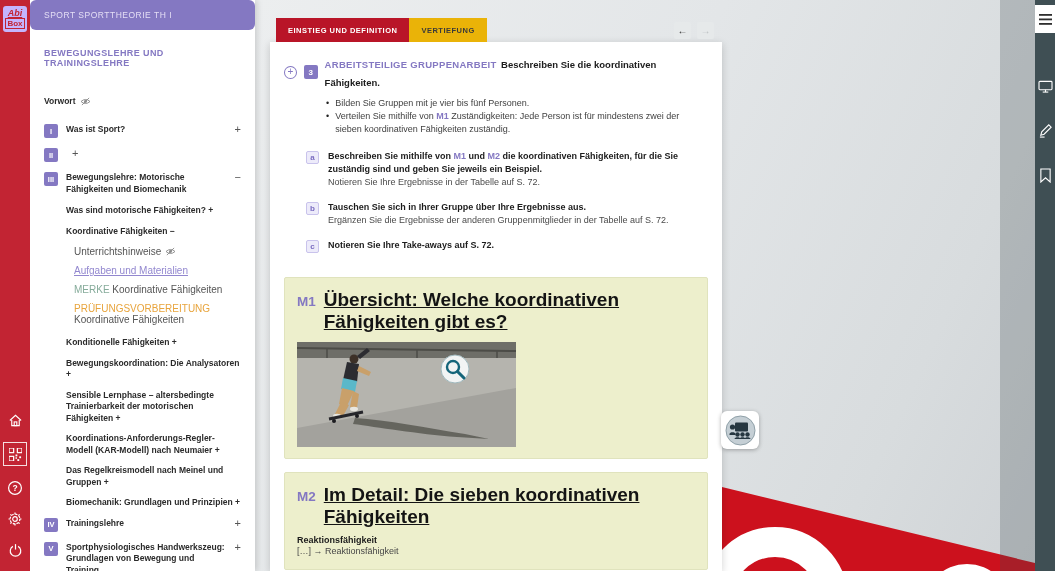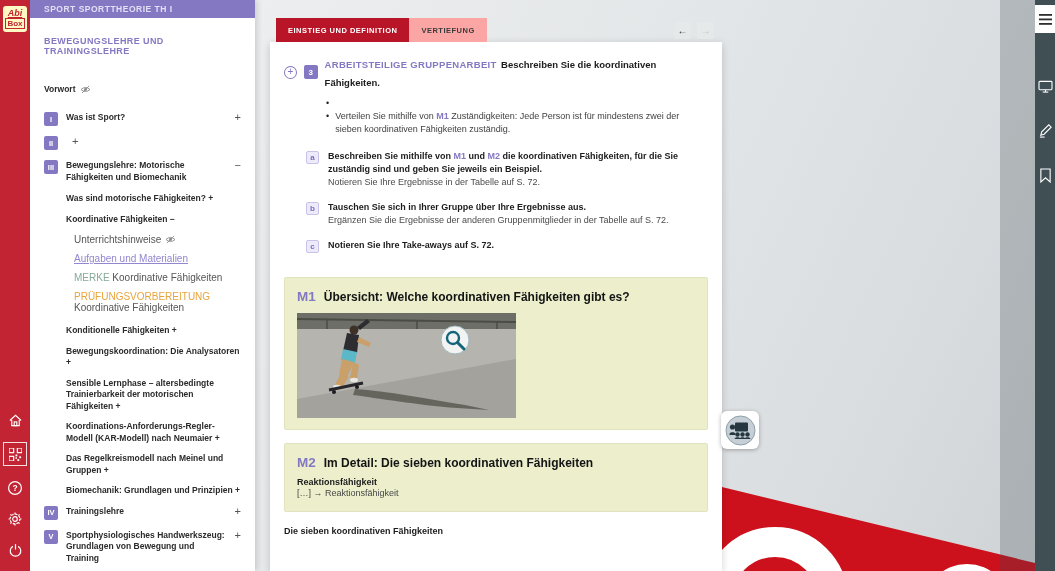--- a/index.html
+++ b/index.html
@@ -3,34 +3,34 @@
 <meta charset="utf-8">
 <style>
   * { margin:0; padding:0; box-sizing:border-box; }
   html,body { width:1055px; height:571px; overflow:hidden; }
   body { font-family:"Liberation Sans", sans-serif; background:#dfe2e4; position:relative; }
   .app { position:absolute; inset:0; }
 
   
   .rail { position:absolute; left:0; top:0; width:30px; height:571px; background:#c22433; z-index:5;
           display:flex; flex-direction:column; align-items:center; }
-  .logo { margin-top:6px; width:24px; height:26px; background:#fef9c3; border-radius:3px;
+  .logo { margin-top:6px; width:24px; height:26px; background:#c4b5fd; border-radius:3px;
           display:flex; flex-direction:column; align-items:center; justify-content:center; }
   .logo .l1 { color:#c22433; font-size:9px; font-style:italic; font-weight:bold; line-height:9px; text-decoration:underline; }
   .logo .l2 { color:#c22433; font-size:8px; font-weight:bold; line-height:9px; border:1px solid #c22433; padding:0 1px; }
   .rail-spacer { flex:1; }
   .rail-icons { display:flex; flex-direction:column; align-items:center; gap:13px; padding-bottom:12px; }
   .rail-ic { width:18px; height:18px; display:flex; align-items:center; justify-content:center; }
   .rail-ic.boxed { border:1px solid rgba(255,255,255,.85); width:24px; height:24px; }
 
   
   .sidebar { position:absolute; left:30px; top:0; width:225px; height:571px; background:#ffffff; z-index:4;
              box-shadow:2px 0 6px rgba(0,0,0,.15); overflow:hidden; }
-  .side-head { height:18px; background:#8478c2; color:#e4def5; font-size:8.5px; letter-spacing:.5px;
-               display:flex; align-items:center; padding-left:14px; font-weight:bold; }
+  .side-head { height:30px; background:#8478c2; color:#e4def5; font-size:8.5px; letter-spacing:.5px;
+               display:flex; align-items:center; padding-left:14px; font-weight:normal;border-radius:6px; }
   .side-body { padding:18px 14px 0 14px; }
   .book-title { color:#8478c2; font-size:9px; font-weight:bold; letter-spacing:.4px; margin-bottom:28px; }
   .vorwort { font-size:8.5px; font-weight:bold; color:#2b2b2b; margin-bottom:18px; display:flex; align-items:center; gap:5px; }
   .nav-chapter { display:flex; align-items:flex-start; margin-bottom:10px; cursor:pointer; }
   .numeral { flex:0 0 14px; height:14px; background:#8478c2; color:#fff; font-size:7.5px; font-weight:bold;
              display:flex; align-items:center; justify-content:center; border-radius:2px; margin-right:8px; margin-top:0px; }
   .nav-label { font-size:8.5px; font-weight:bold; color:#2b2b2b; line-height:11.5px; flex:1; }
   .toggle { font-size:11px; color:#555; margin-left:6px; line-height:11px; }
   .nav-sub { font-size:8.5px; font-weight:bold; color:#2b2b2b; line-height:11.5px; margin:0 0 9px 22px; cursor:pointer; }
   .nav-sub3 { font-size:10px; font-weight:normal; color:#555; line-height:11px; margin:0 16px 8px 30px; cursor:pointer;
@@ -42,21 +42,21 @@
 
   
   .photo { position:absolute; left:255px; top:0; width:780px; height:571px; z-index:0;
            background:linear-gradient(115deg,#eceeef 0%, #e3e6e8 45%, #d8dcde 80%, #cfd3d6 100%); }
   .photo svg { position:absolute; left:0; top:0; }
 
   
   .tabbar { position:absolute; left:276px; top:18px; width:446px; height:24px; display:flex; align-items:flex-end; z-index:3; }
   .tab { height:24px; display:flex; align-items:center; padding:4px 12px; font-size:7.5px; font-weight:bold; letter-spacing:.5px; cursor:pointer; }
   .tab.active { background:#b91528; color:#fff; }
-  .tab.idle { background:#fca5a5; color:#3a3a3a; }
+  .tab.idle { background:#eab308; color:#3a3a3a; }
   .tab-spacer { flex:1; }
   .nav-arrows { display:flex; gap:6px; margin:0 8px 3px 0; }
   .arrow-btn { width:17px; height:17px; background:#e6e9ea; border-radius:2px; display:flex; align-items:center; justify-content:center;
                font-size:10px; cursor:pointer; }
   .arrow-btn.enabled { color:#2e2e2e; }
   .arrow-btn.disabled { color:#bcc0c2; }
 
   
   .panel { position:absolute; left:270px; top:42px; width:452px; height:529px; background:#fff; z-index:2;
            padding:12px 14px; overflow:hidden; box-shadow:0 2px 8px rgba(0,0,0,.18); }
@@ -74,21 +74,21 @@
   .subtask { display:flex; gap:9px; margin:0 0 12px 22px; }
   .letter-badge { flex:0 0 13px; height:13px; background:#edebfa; border:1px solid #c9c3ec; border-radius:2px;
                   color:#7a6cc0; font-size:8px; font-weight:bold; display:flex; align-items:center; justify-content:center; margin-top:1px; }
   .st-bold { font-size:9px; font-weight:bold; color:#1c1c1c; line-height:12.5px; }
   .st-normal { font-size:9px; color:#4a4a4a; line-height:12.5px; margin-top:1px; }
 
   .mbox { background:#edefcc; border:1px solid #e0e3bd; border-radius:2px; padding:11px 12px; margin-bottom:13px; }
   .mbox.first { margin-top:24px; }
   .m-head { display:flex; gap:8px; align-items:baseline; }
   .m-tag { color:#8478c2; font-size:13.5px; font-weight:bold; }
-  .m-title { color:#141414; font-size:12px; font-weight:bold; }
+  .m-title { color:#141414; font-size:19px; font-weight:bold;text-decoration:underline; }
   .m1-imgwrap { position:relative; width:219px; height:105px; margin-top:9px; }
   .m1-imgwrap svg { display:block; }
   .zoom-btn { position:absolute; left:142px; top:11px; width:33px; height:33px; cursor:pointer; }
   .m2-sub { font-size:9px; font-weight:bold; color:#1c1c1c; margin-top:7px; }
   .m2-body { font-size:9px; color:#474747; line-height:13px; margin-top:2px; }
   .m2-src { font-size:9px; color:#474747; line-height:13px; }
 
   .tbl-caption { font-size:9px; font-weight:bold; color:#1c1c1c; margin:14px 0 7px 0; }
 
   
@@ -254,20 +254,21 @@
       <div class="plus-circ">+</div>
       <div class="task-num">3</div>
       <div>
         <span class="task-type">ARBEITSTEILIGE GRUPPENARBEIT</span>
         <span class="task-title">Beschreiben Sie die koordinativen Fähigkeiten.</span>
       </div>
     </div>
     <div class="bullets">
       <div class="bullet">
         <span class="dot">•</span>
+        <span>Bilden Sie Gruppen mit je vier bis fünf Personen.</span>
       </div>
       <div class="bullet">
         <span class="dot">•</span>
         <span>
           <span>Verteilen Sie mithilfe von </span><span class="mref">M1</span><span> Zuständigkeiten: Jede Person ist für mindestens zwei der sieben koordinativen Fähigkeiten zuständig.</span>
         </span>
       </div>
     </div>
 
     <div class="subtask">

